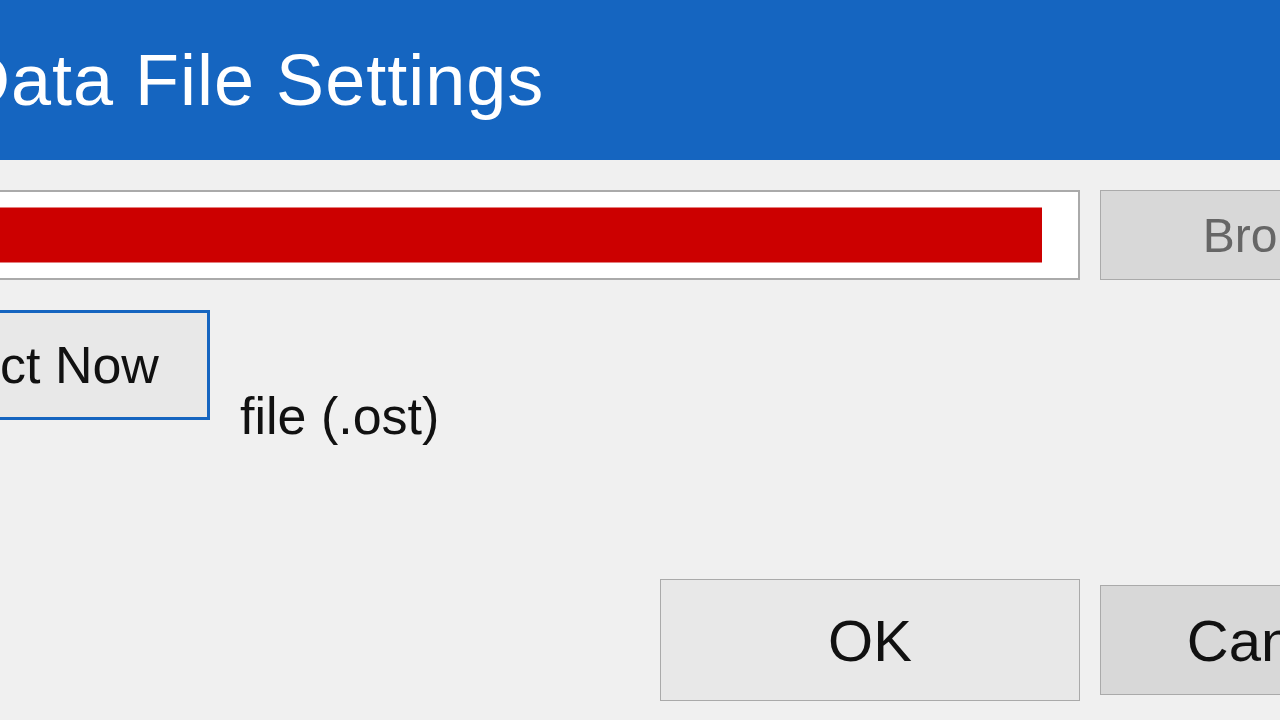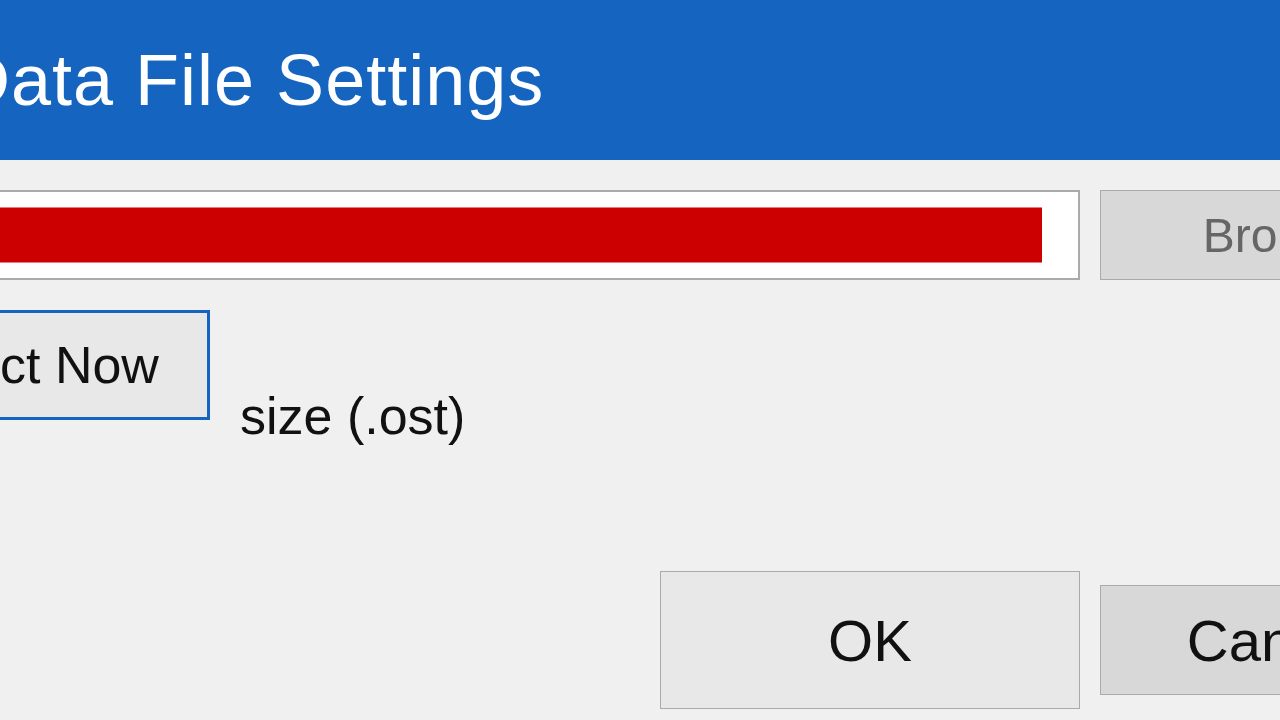--- a/index.html
+++ b/index.html
@@ -125,21 +125,21 @@
     .compact-description {
       flex: 1;
       font-size: 52px;
       color: #111;
       line-height: 1.3;
       padding-top: 5px;
     }
 
     .ok-button {
       width: 420px;
-      height: 138px;
+      height: 122px;
       background: #e8e8e8;
       border: 1px solid #aaa;
       font-size: 58px;
       cursor: pointer;
       display: flex;
       align-items: center;
       justify-content: center;
       color: #111;
     }
 
@@ -188,21 +188,21 @@
         <span class="file-path-text-behind"></span>
         <div class="file-path-bar"></div>
       </div>
       <button class="browse-button">Bro</button>
     </div>
 
     <div class="compact-row">
       <button class="compact-now-button">act Now</button>
       <div class="compact-description">
         <br>
-        <span>size (.ost)</span>
+        <span>file (.ost)</span>
       </div>
     </div>
 
   </div>
 
   <div class="bottom-section">
     <button class="ok-button">OK</button>
     <button class="cancel-button">Can</button>
   </div>
 

